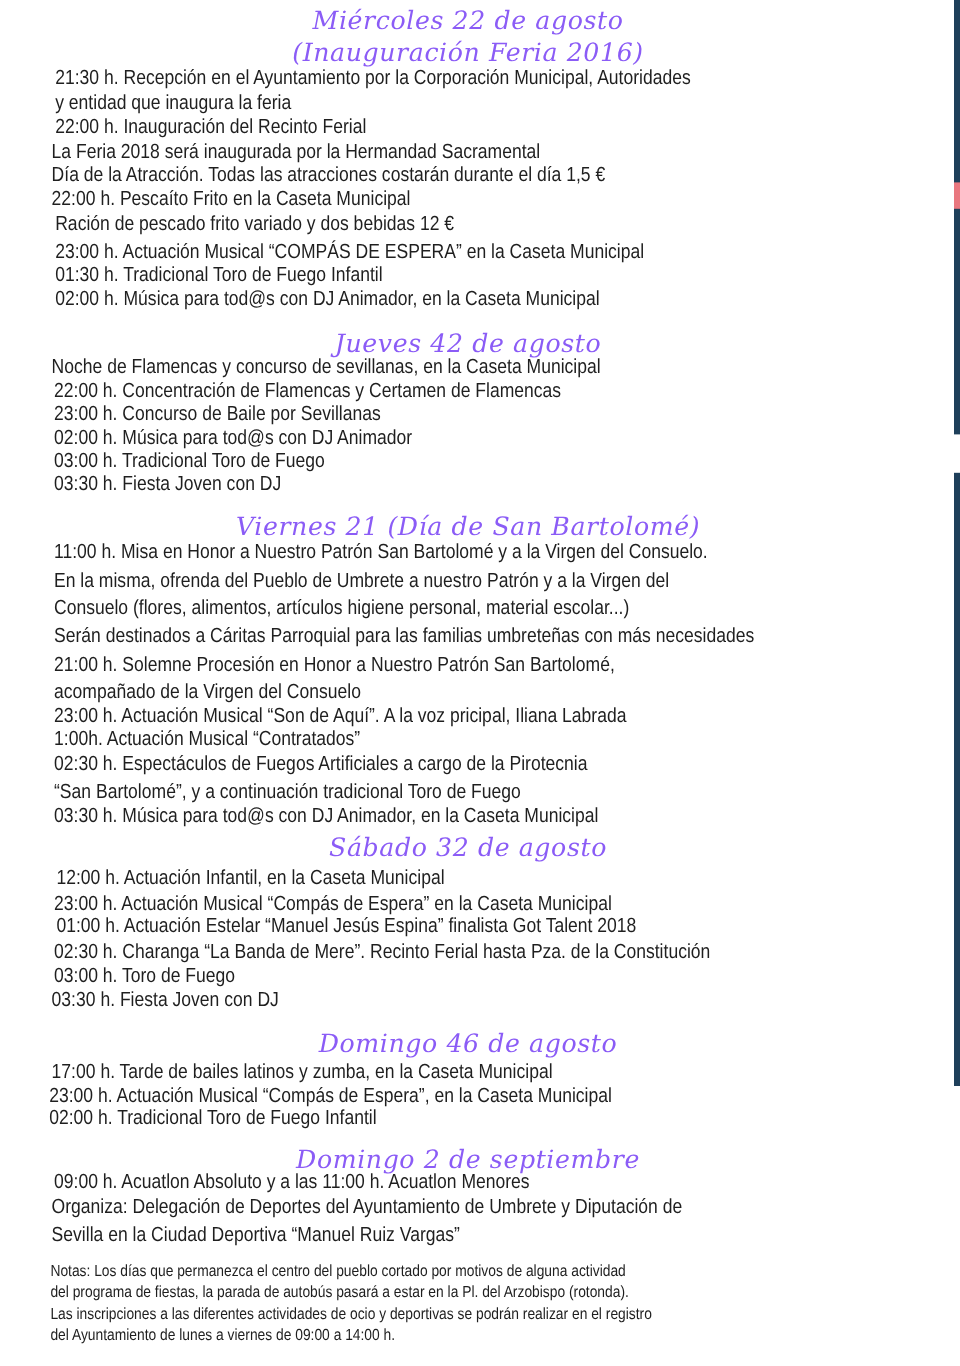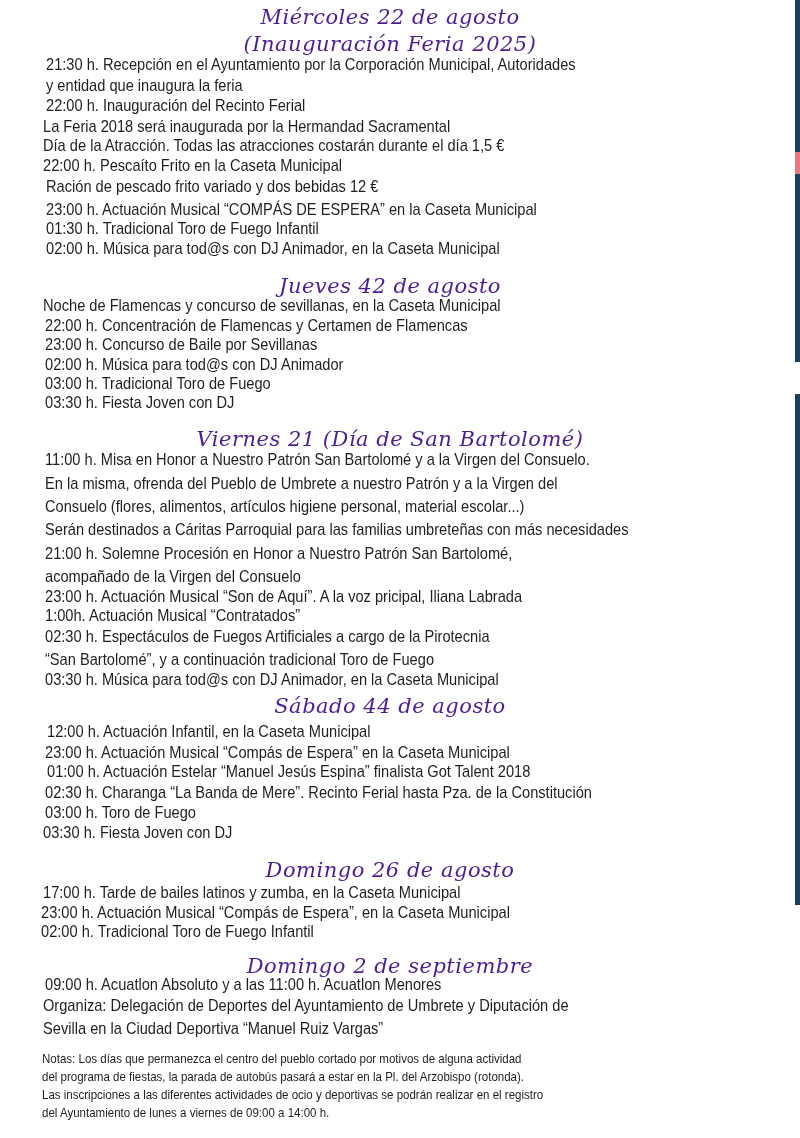--- a/index.html
+++ b/index.html
@@ -44,21 +44,21 @@
     height: 22px;
     background: #e9777f;
   }
   .heading {
     position: absolute;
     left: 0;
     width: 780px;
     text-align: center;
     font-family: "DejaVu Serif", serif;
     font-style: italic;
-    color: #4c1d95;
+    color: #8b5cf6;
     font-size: 21px;
     letter-spacing: 0.5px;
     line-height: 22px;
     white-space: nowrap;
   }
   .line {
     position: absolute;
     white-space: nowrap;
     font-size: 17px;
     line-height: 20px;
@@ -80,21 +80,21 @@
 <body>
 
 <div class="page">
 
   <div class="edge-band"></div>
   <div class="edge-notch"></div>
   <div class="edge-accent"></div>
 
   <div>
     <div class="heading" style="top:6px;">Miércoles 22 de agosto</div>
-    <div class="heading" style="top:33px;">(Inauguración Feria 2025)</div>
+    <div class="heading" style="top:33px;">(Inauguración Feria 2016)</div>
     <div class="line" style="left:46px; top:55px;">21:30 h. Recepción en el Ayuntamiento por la Corporación Municipal, Autoridades</div>
     <div class="line" style="left:46px; top:76px;">y entidad que inaugura la feria</div>
     <div class="line" style="left:46px; top:96px;">22:00 h. Inauguración del Recinto Ferial</div>
     <div class="line" style="left:43px; top:117px;">La Feria 2018 será inaugurada por la Hermandad Sacramental</div>
     <div class="line" style="left:43px; top:136px;">Día de la Atracción. Todas las atracciones costarán durante el día 1,5 €</div>
     <div class="line" style="left:43px; top:156px;">22:00 h. Pescaíto Frito en la Caseta Municipal</div>
     <div class="line" style="left:46px; top:177px;">Ración de pescado frito variado y dos bebidas 12 €</div>
     <div class="line" style="left:46px; top:200px;">23:00 h. Actuación Musical “COMPÁS DE ESPERA” en la Caseta Municipal</div>
     <div class="line" style="left:46px; top:219px;">01:30 h. Tradicional Toro de Fuego Infantil</div>
     <div class="line" style="left:46px; top:239px;">02:00 h. Música para tod@s con DJ Animador, en la Caseta Municipal</div>
@@ -119,31 +119,31 @@
     <div class="line" style="left:45px; top:544px;">21:00 h. Solemne Procesión en Honor a Nuestro Patrón San Bartolomé,</div>
     <div class="line" style="left:45px; top:567px;">acompañado de la Virgen del Consuelo</div>
     <div class="line" style="left:45px; top:587px;">23:00 h. Actuación Musical “Son de Aquí”. A la voz pricipal, Iliana Labrada</div>
     <div class="line" style="left:45px; top:606px;">1:00h. Actuación Musical “Contratados”</div>
     <div class="line" style="left:45px; top:627px;">02:30 h. Espectáculos de Fuegos Artificiales a cargo de la Pirotecnia</div>
     <div class="line" style="left:45px; top:650px;">“San Bartolomé”, y a continuación tradicional Toro de Fuego</div>
     <div class="line" style="left:45px; top:670px;">03:30 h. Música para tod@s con DJ Animador, en la Caseta Municipal</div>
   </div>
 
   <div>
-    <div class="heading" style="top:695px;">Sábado 44 de agosto</div>
+    <div class="heading" style="top:695px;">Sábado 32 de agosto</div>
     <div class="line" style="left:47px; top:722px;">12:00 h. Actuación Infantil, en la Caseta Municipal</div>
     <div class="line" style="left:45px; top:743px;">23:00 h. Actuación Musical “Compás de Espera” en la Caseta Municipal</div>
     <div class="line" style="left:47px; top:762px;">01:00 h. Actuación Estelar “Manuel Jesús Espina” finalista Got Talent 2018</div>
     <div class="line" style="left:45px; top:783px;">02:30 h. Charanga “La Banda de Mere”. Recinto Ferial hasta Pza. de la Constitución</div>
     <div class="line" style="left:45px; top:803px;">03:00 h. Toro de Fuego</div>
     <div class="line" style="left:43px; top:823px;">03:30 h. Fiesta Joven con DJ</div>
   </div>
 
   <div>
-    <div class="heading" style="top:859px;">Domingo 26 de agosto</div>
+    <div class="heading" style="top:859px;">Domingo 46 de agosto</div>
     <div class="line" style="left:43px; top:883px;">17:00 h. Tarde de bailes latinos y zumba, en la Caseta Municipal</div>
     <div class="line" style="left:41px; top:903px;">23:00 h. Actuación Musical “Compás de Espera”, en la Caseta Municipal</div>
     <div class="line" style="left:41px; top:922px;">02:00 h. Tradicional Toro de Fuego Infantil</div>
   </div>
 
   <div>
     <div class="heading" style="top:955px;">Domingo 2 de septiembre</div>
     <div class="line" style="left:45px; top:975px;">09:00 h. Acuatlon Absoluto y a las 11:00 h. Acuatlon Menores</div>
     <div class="line" style="left:43px; top:996px;">Organiza: Delegación de Deportes del Ayuntamiento de Umbrete y Diputación de</div>
     <div class="line" style="left:43px; top:1019px;">Sevilla en la Ciudad Deportiva “Manuel Ruiz Vargas”</div>

